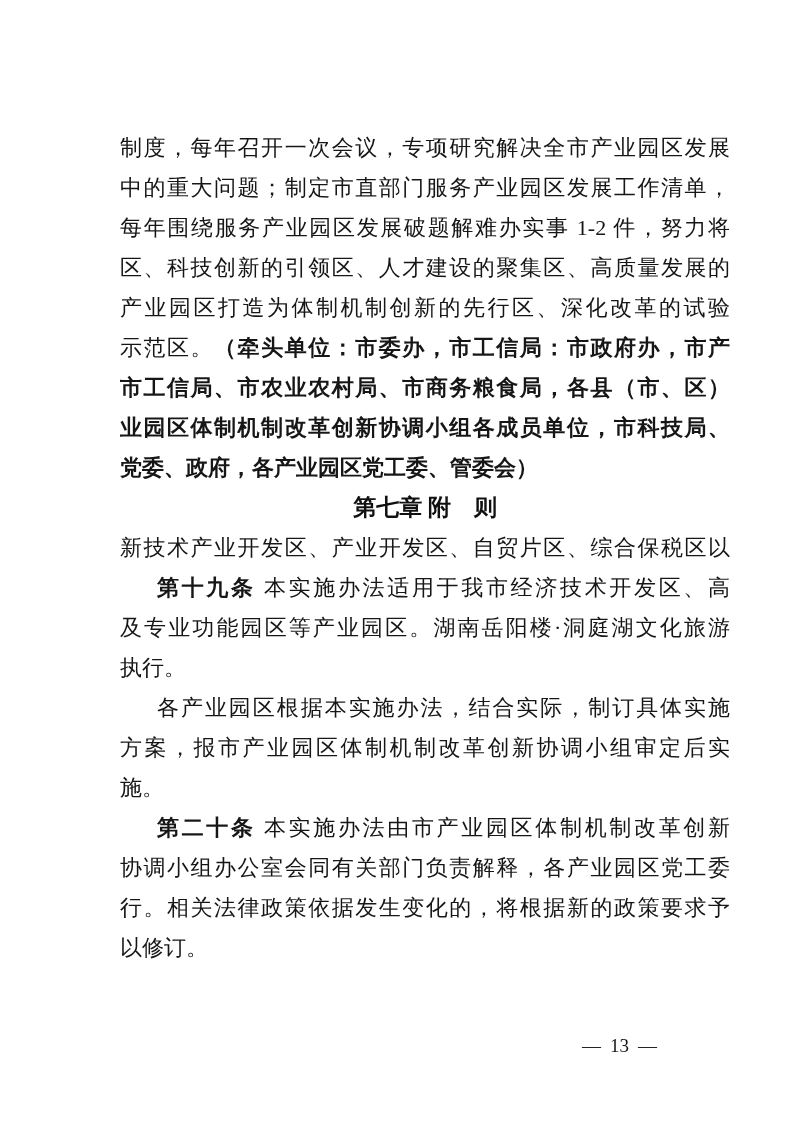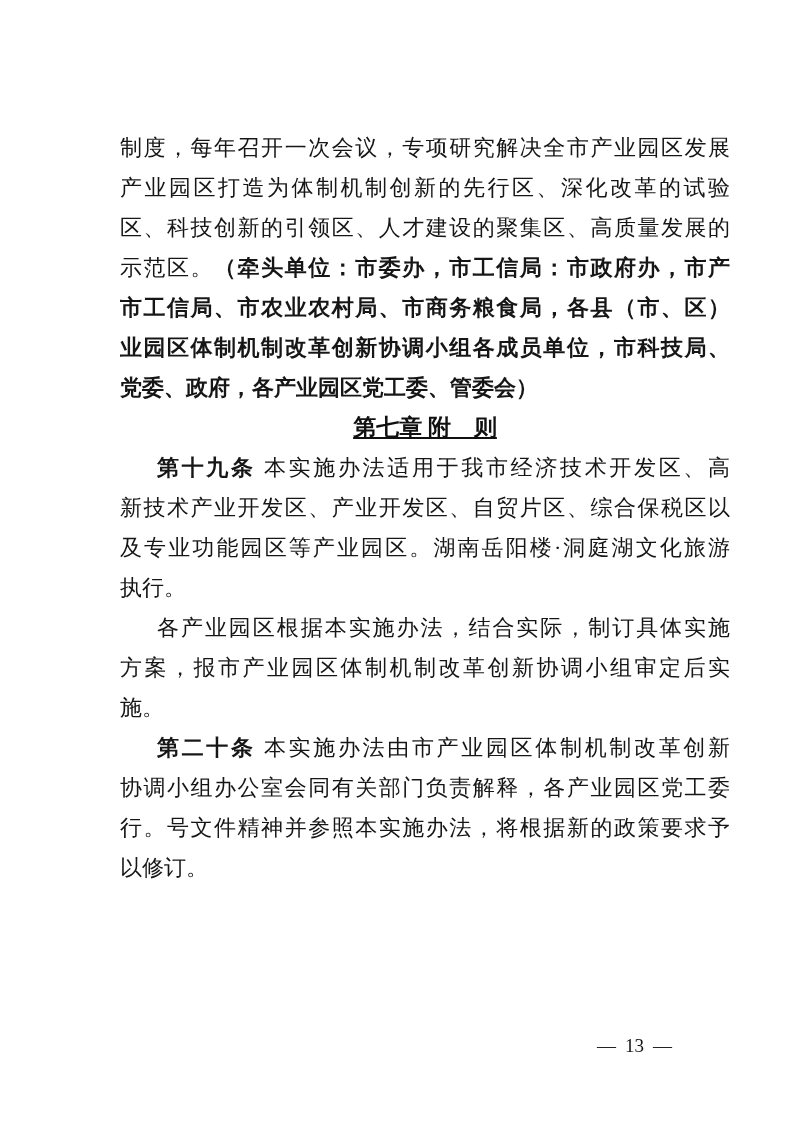--- a/index.html
+++ b/index.html
@@ -32,35 +32,34 @@
     text-align: justify;
     text-align-last: justify;
   }
   .line.left {
     text-align: left;
     text-align-last: left;
   }
   .line.center {
     text-align: center;
     text-align-last: center;
-    text-decoration: underline;
   }
   .line.indent {
     text-indent: 37px;
   }
   .line.heading {
     font-size: 23px;
     color: #101010;
   }
   .seg-regular { font-weight: 400; }
   .seg-bold { font-weight: 700; }
   .footer {
     position: absolute;
     top: 1032px;
-    right: 121px;
+    right: 136px;
     height: 28px;
     line-height: 28px;
     font-size: 19px;
     color: #161616;
     text-align: right;
   }
   .footer .num {
     display: inline-block;
     margin: 0 9px;
   }
@@ -68,37 +67,39 @@
     display: inline-block;
   }
 </style>
 </head>
 <body>
 
 <div class="page">
 
   <div class="textblock" id="document-body">
       <div class="line justify"><span class="seg-regular">制度，每年召开一次会议，专项研究解决全市产业园区发展</span></div>
+      <div class="line justify"><span class="seg-regular">中的重大问题；制定市直部门服务产业园区发展工作清单，</span></div>
+      <div class="line justify"><span class="seg-regular">每年围绕服务产业园区发展破题解难办实事 1-2 件，努力将</span></div>
+      <div class="line justify"><span class="seg-regular">区、科技创新的引领区、人才建设的聚集区、高质量发展的</span></div>
       <div class="line justify"><span class="seg-regular">产业园区打造为体制机制创新的先行区、深化改革的试验</span></div>
-      <div class="line justify"><span class="seg-regular">区、科技创新的引领区、人才建设的聚集区、高质量发展的</span></div>
       <div class="line justify"><span class="seg-regular">示范区。</span><span class="seg-bold">（牵头单位：市委办，市工信局：市政府办，市产</span></div>
       <div class="line justify"><span class="seg-bold">市工信局、市农业农村局、市商务粮食局，各县（市、区）</span></div>
       <div class="line justify"><span class="seg-bold">业园区体制机制改革创新协调小组各成员单位，市科技局、</span></div>
       <div class="line left"><span class="seg-bold">党委、政府，各产业园区党工委、管委会）</span></div>
       <div class="line center heading"><span class="seg-bold">第七章 附　则</span></div>
+      <div class="line justify"><span class="seg-regular">新技术产业开发区、产业开发区、自贸片区、综合保税区以</span></div>
       <div class="line justify indent"><span class="seg-bold">第十九条</span><span class="seg-regular"> 本实施办法适用于我市经济技术开发区、高</span></div>
-      <div class="line justify"><span class="seg-regular">新技术产业开发区、产业开发区、自贸片区、综合保税区以</span></div>
       <div class="line justify"><span class="seg-regular">及专业功能园区等产业园区。湖南岳阳楼·洞庭湖文化旅游</span></div>
       <div class="line left"><span class="seg-regular">执行。</span></div>
       <div class="line justify indent"><span class="seg-regular">各产业园区根据本实施办法，结合实际，制订具体实施</span></div>
       <div class="line justify"><span class="seg-regular">方案，报市产业园区体制机制改革创新协调小组审定后实</span></div>
       <div class="line left"><span class="seg-regular">施。</span></div>
       <div class="line justify indent"><span class="seg-bold">第二十条</span><span class="seg-regular"> 本实施办法由市产业园区体制机制改革创新</span></div>
       <div class="line justify"><span class="seg-regular">协调小组办公室会同有关部门负责解释，各产业园区党工委</span></div>
-      <div class="line justify"><span class="seg-regular">行。号文件精神并参照本实施办法，将根据新的政策要求予</span></div>
+      <div class="line justify"><span class="seg-regular">行。相关法律政策依据发生变化的，将根据新的政策要求予</span></div>
       <div class="line left"><span class="seg-regular">以修订。</span></div>
     </div>
 
   <div class="footer">
     <span class="dash">—</span><span class="num">13</span><span class="dash">—</span>
   </div>
 
 </div>
 
 </body></html>

